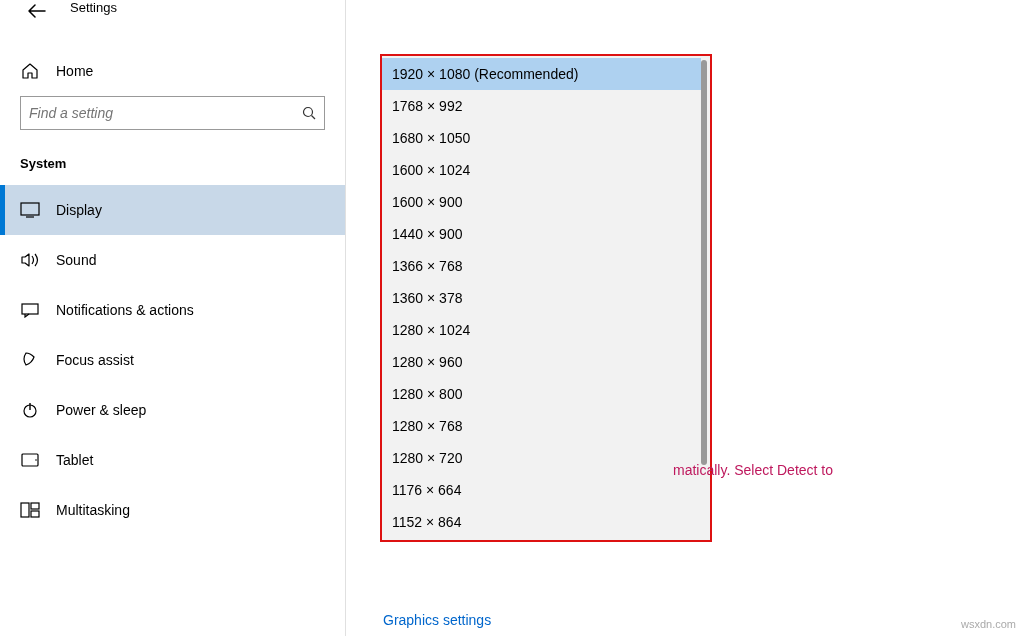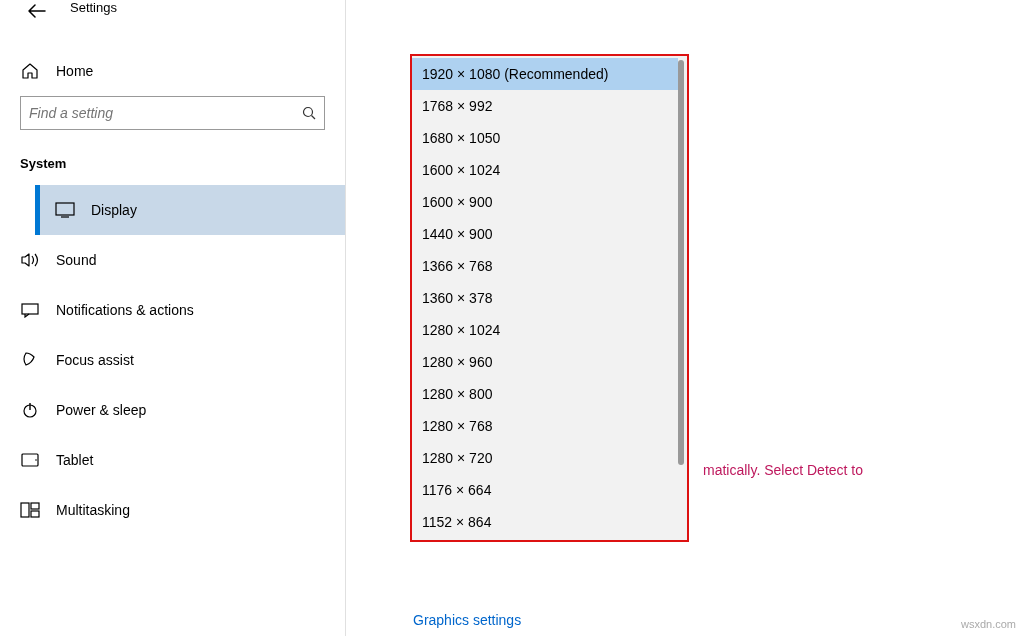--- a/index.html
+++ b/index.html
@@ -2,45 +2,45 @@
 <html><head>
   <meta charset="utf-8">
   <style>
     * { margin: 0; padding: 0; box-sizing: border-box; font-family: "Segoe UI", Tahoma, sans-serif; }
     body { width: 1024px; height: 636px; background: #fff; position: relative; overflow: hidden; }
 
     .header { height: 44px; display: flex; padding: 0 20px; }
     .back-btn { cursor: pointer; font-size: 18px; color: #000; padding: 4px 8px; }
     .header-title { font-size: 13px; margin-left: 16px; color: #000; }
 
-    .content { display: flex; height: calc(636px - 44px); gap: 30px; }
+    .content { display: flex; height: calc(636px - 44px); }
 
     .sidebar { width: 345px; background: #fff; padding: 8px 0 0 0; }
     .home-row { display: flex; align-items: center; padding: 10px 20px 16px 20px; cursor: pointer; }
     .home-icon { width: 20px; margin-right: 16px; display: flex; align-items: center; justify-content: center; }
     .home-label { font-size: 14px; color: #000; }
 
     .search-wrap { padding: 0 20px 18px 20px; }
     .search-box { width: 100%; height: 34px; border: 1px solid #999; background: #fff; display: flex; align-items: center; padding: 16px 8px; }
     .search-input { flex: 1; border: none; outline: none; font-size: 14px; font-style: italic; color: #666; background: transparent; }
     .search-icon { font-size: 14px; color: #333; }
 
     .cat-header { font-size: 13px; font-weight: 600; color: #000; padding: 8px 20px 14px 20px; }
 
     .nav-item { display: flex; align-items: center; height: 50px; padding: 0 20px; cursor: pointer; position: relative; }
-    .nav-item.active { background: #c8d8e8; margin-left: 35px; }
+    .nav-item.active { background: #c8d8e8; }
     .nav-item.active::before { content: ""; position: absolute; left: 0; top: 0; bottom: 0; width: 5px; background: #0078d4; }
     .nav-icon { width: 20px; margin-right: 16px; display: flex; align-items: center; justify-content: center; color: #000; }
     .nav-label { font-size: 14px; color: #000; }
 
     .divider { position: absolute; left: 345px; top: 0; bottom: 0; width: 1px; background: #e0e0e0; }
 
     .main { flex: 1; position: relative; padding: 0; }
 
-    .dropdown-panel { position: absolute; left: 35px; top: 10px; width: 279px; border: 2px solid #d11; background: #f2f2f2; display: flex; }
+    .dropdown-panel { position: absolute; left: 35px; top: 10px; width: 332px; border: 2px solid #d11; background: #f2f2f2; display: flex; }
     .dd-list { flex: 1; padding: 2px 0; }
     .dd-item { padding: 8px 10px; font-size: 14px; color: #000; cursor: pointer; }
     .dd-item.selected { background: #aed1f0; }
     .dd-scroll { width: 6px; margin: 4px 3px 4px 0; position: relative; }
     .dd-thumb { position: absolute; left: 0; right: 0; top: 0; height: 85%; background: #999; border-radius: 3px; }
 
     .rhs-text { position: absolute; left: 328px; top: 418px; font-size: 14px; color: #be185d; white-space: nowrap; }
 
     .link-row { position: absolute; left: 38px; top: 568px; font-size: 14px; color: #0066cc; cursor: pointer; }
 

